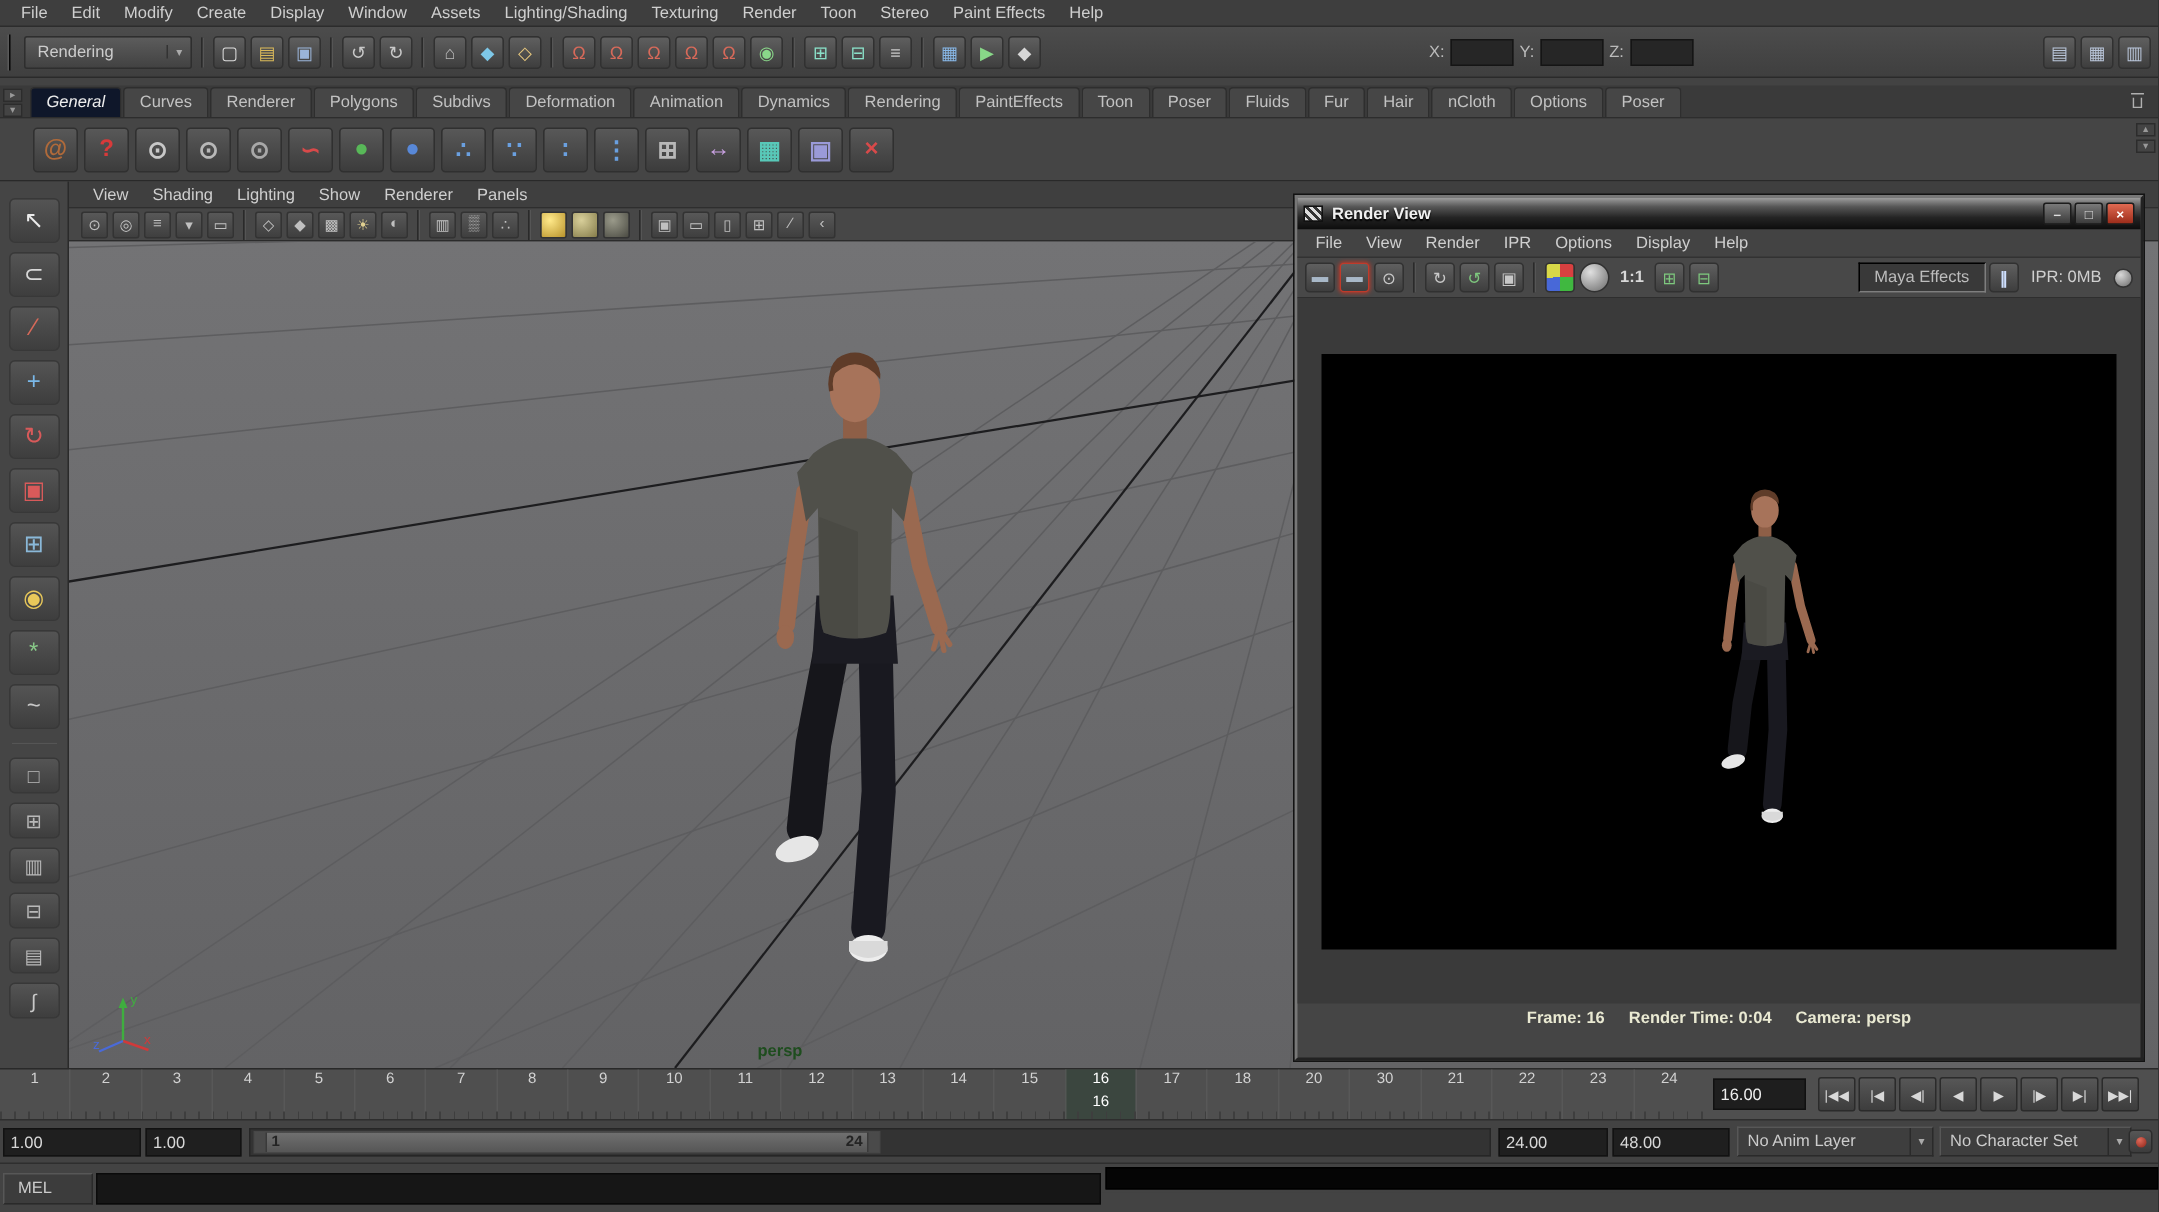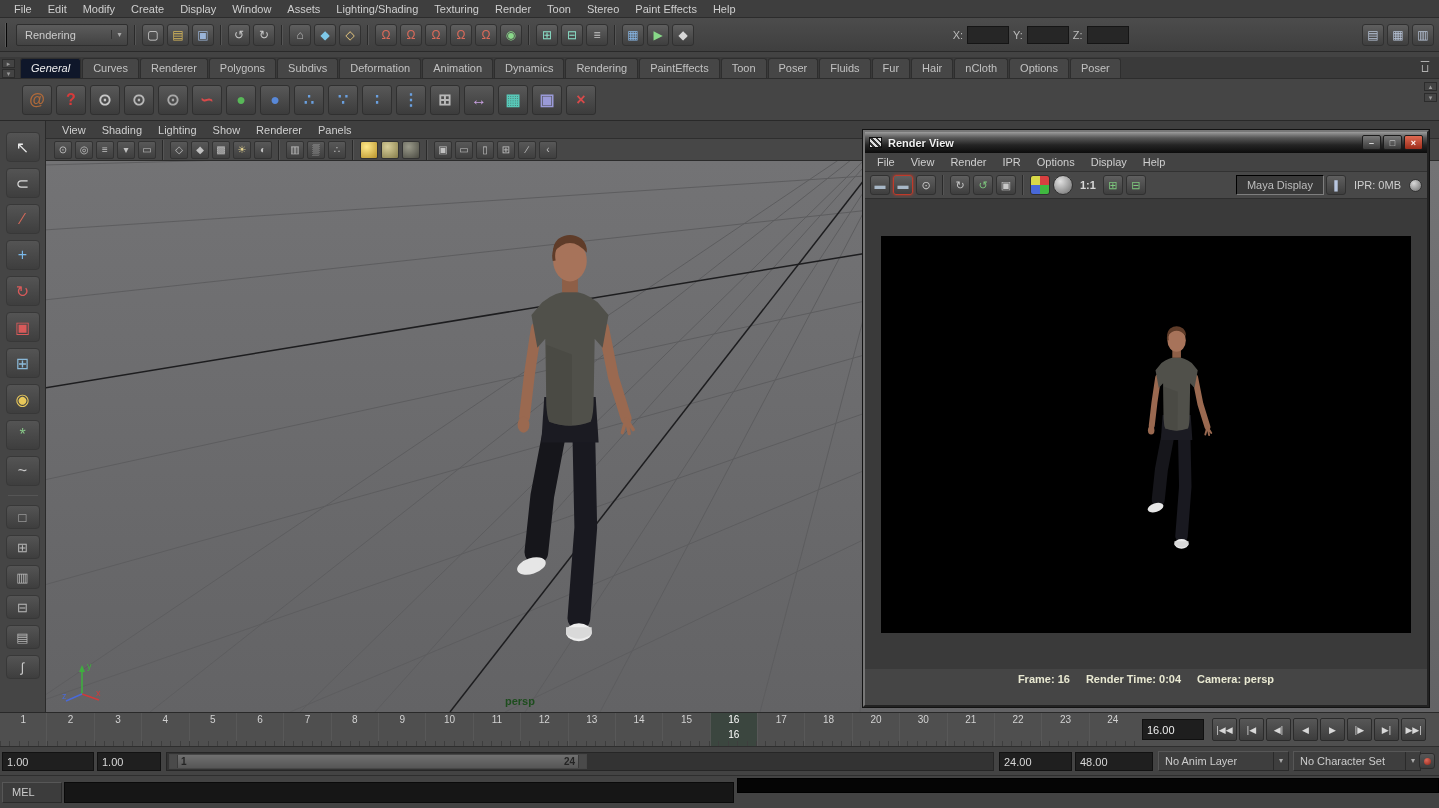--- a/index.html
+++ b/index.html
@@ -453,21 +453,21 @@
           <span class="vsep"></span>
           <span class="ic sm" style="background: conic-gradient(rgb(216, 64, 64) 0deg, rgb(216, 64, 64) 25%, rgb(64, 184, 64) 0deg, rgb(64, 184, 64) 50%, rgb(72, 104, 216) 0deg, rgb(72, 104, 216) 75%, rgb(216, 216, 72) 0deg);"></span>
           <span class="ic sm round" style="background: radial-gradient(circle at 35% 30%, rgb(224, 224, 224), rgb(106, 106, 106));"></span>
         </div>
       <span class="rw-zoom">1:1</span>
       <div class="iconrow">
           <span class="ic sm" style="color: rgb(126, 200, 126);">⊞</span>
           <span class="ic sm" style="color: rgb(126, 200, 126);">⊟</span>
         </div>
       <span class="sp"></span>
-      <span class="rw-renderer">Maya Display</span>
+      <span class="rw-renderer">Maya Effects</span>
       <span class="ic sm pause">∥</span>
       <span class="rw-ipr">IPR: 0MB</span>
       <span class="rw-dot"></span>
     </div>
     <div class="rw-canvas">
       <div class="rw-image">
         <svg width="92" height="233" viewBox="0 0 170 430" style="position:absolute;left:248px;top:88px">
           <use href="#char"></use>
         </svg>
       </div>

